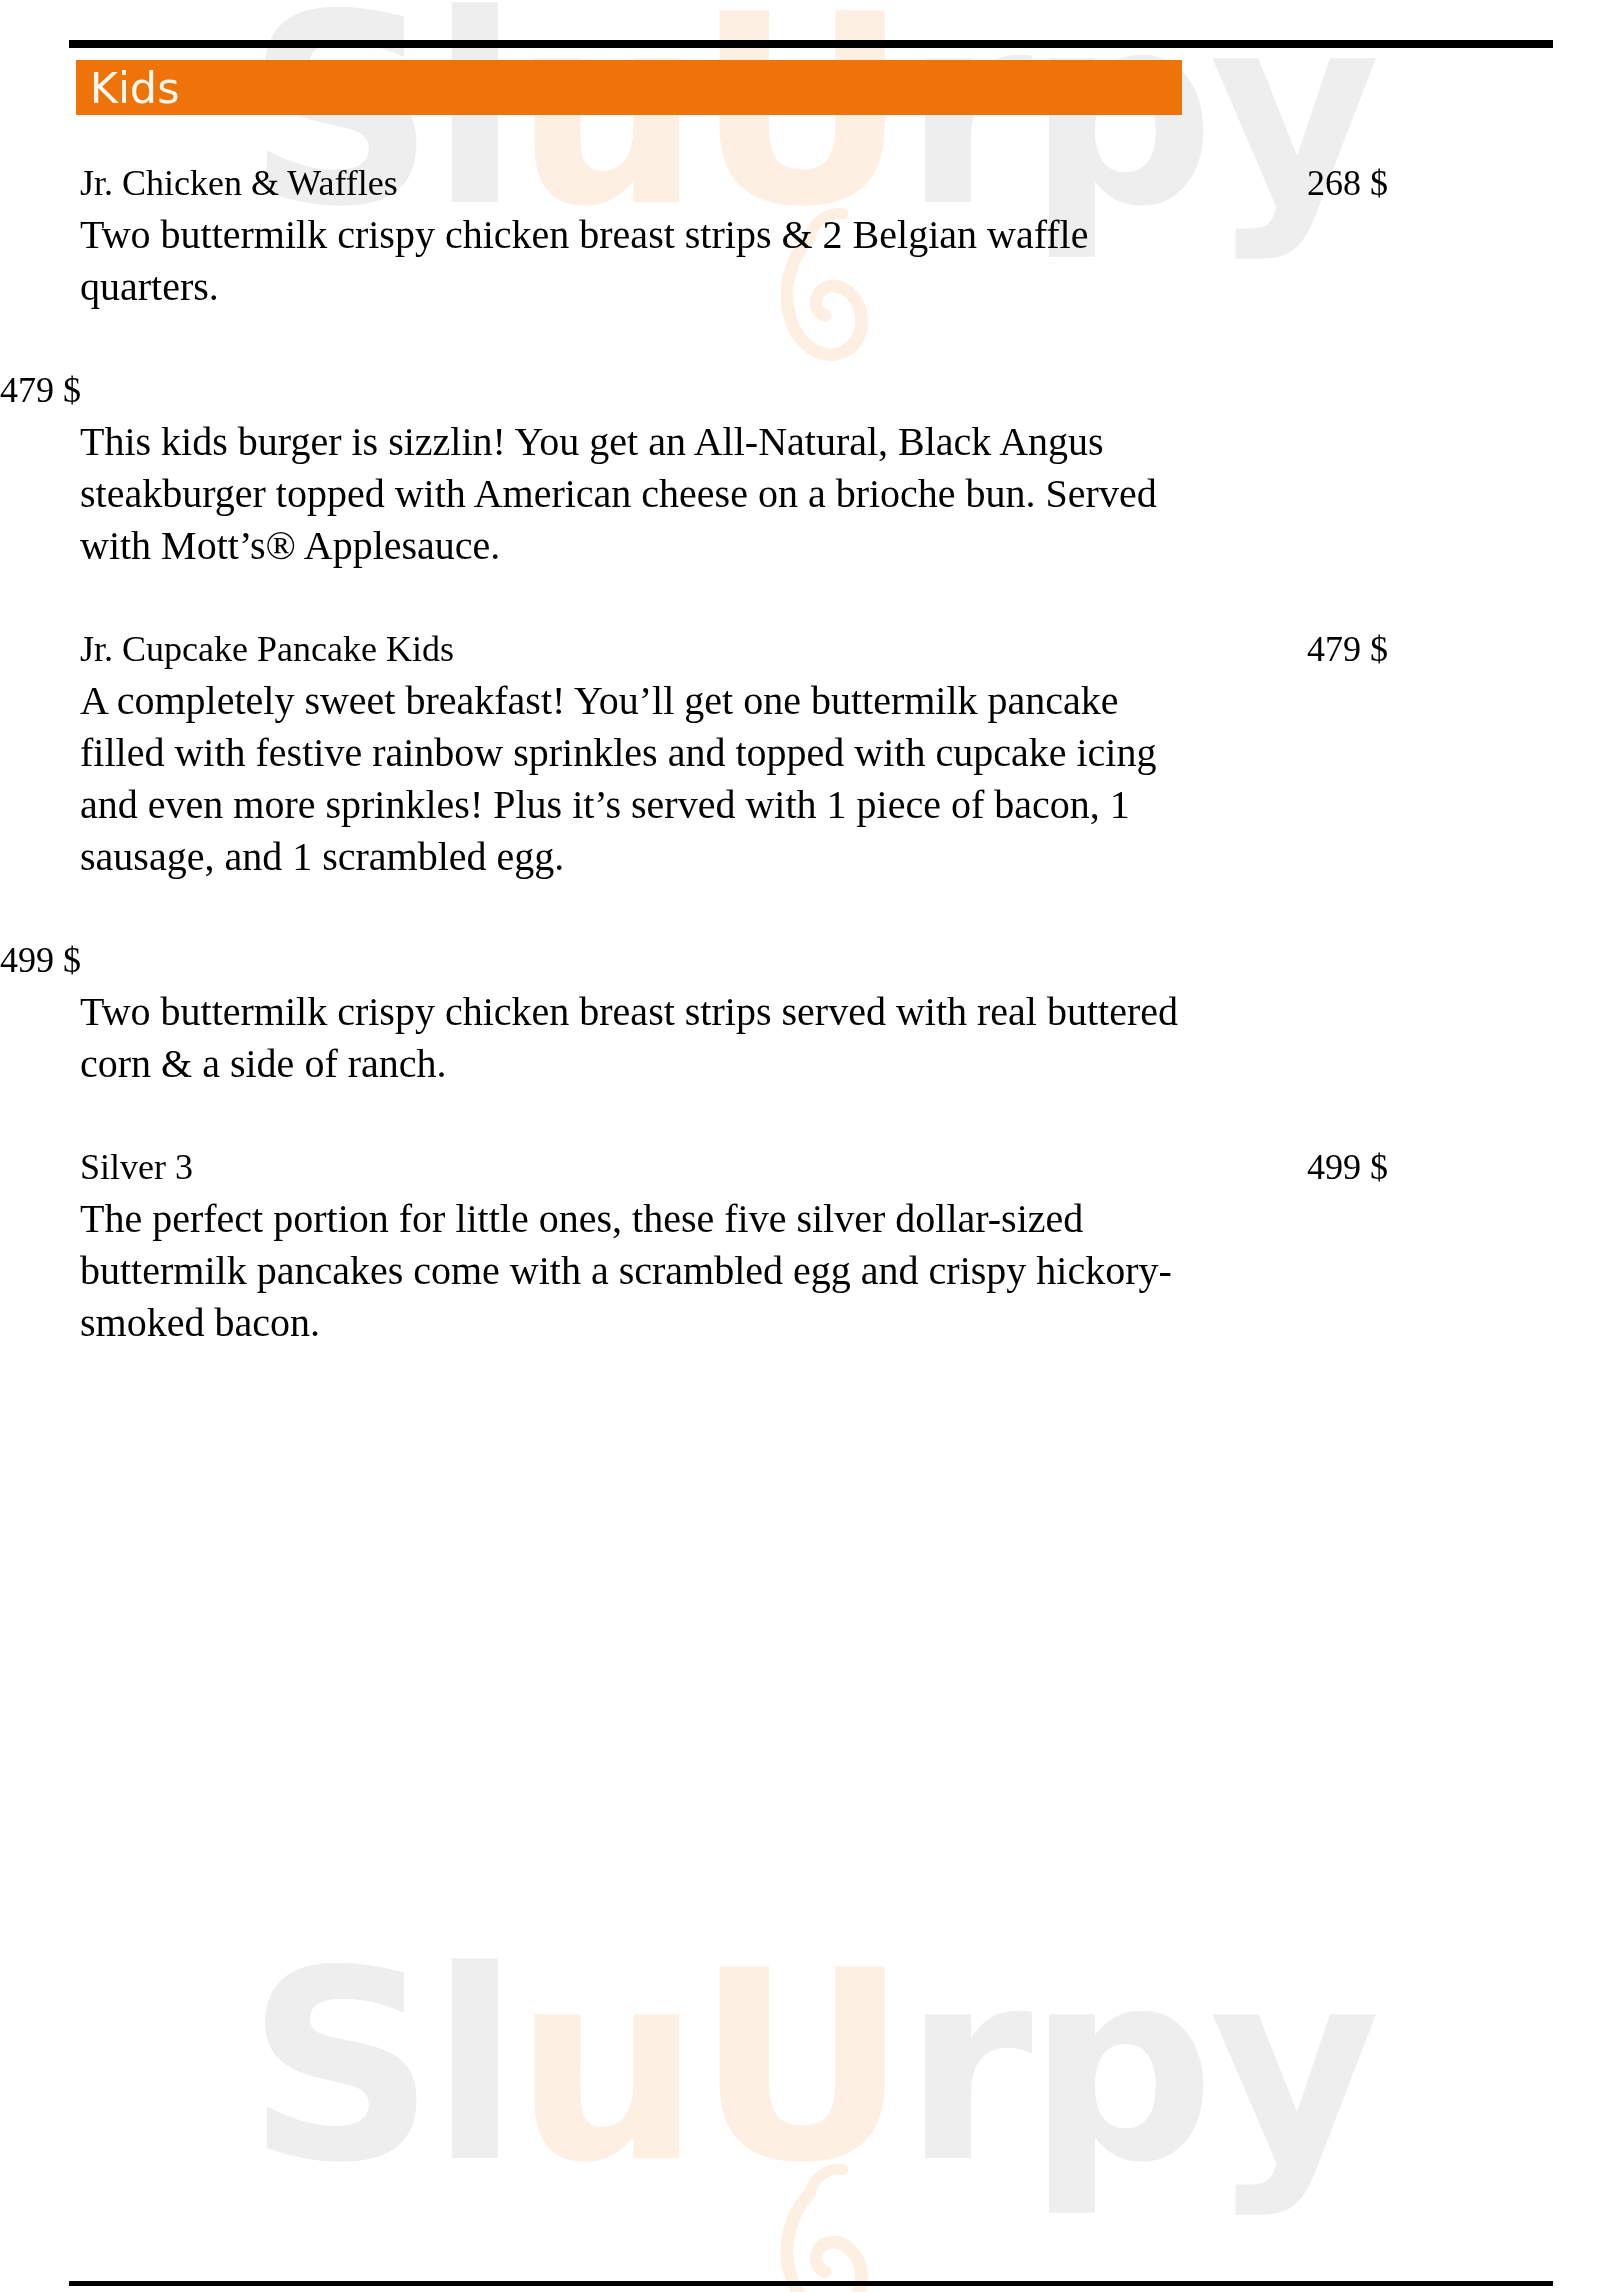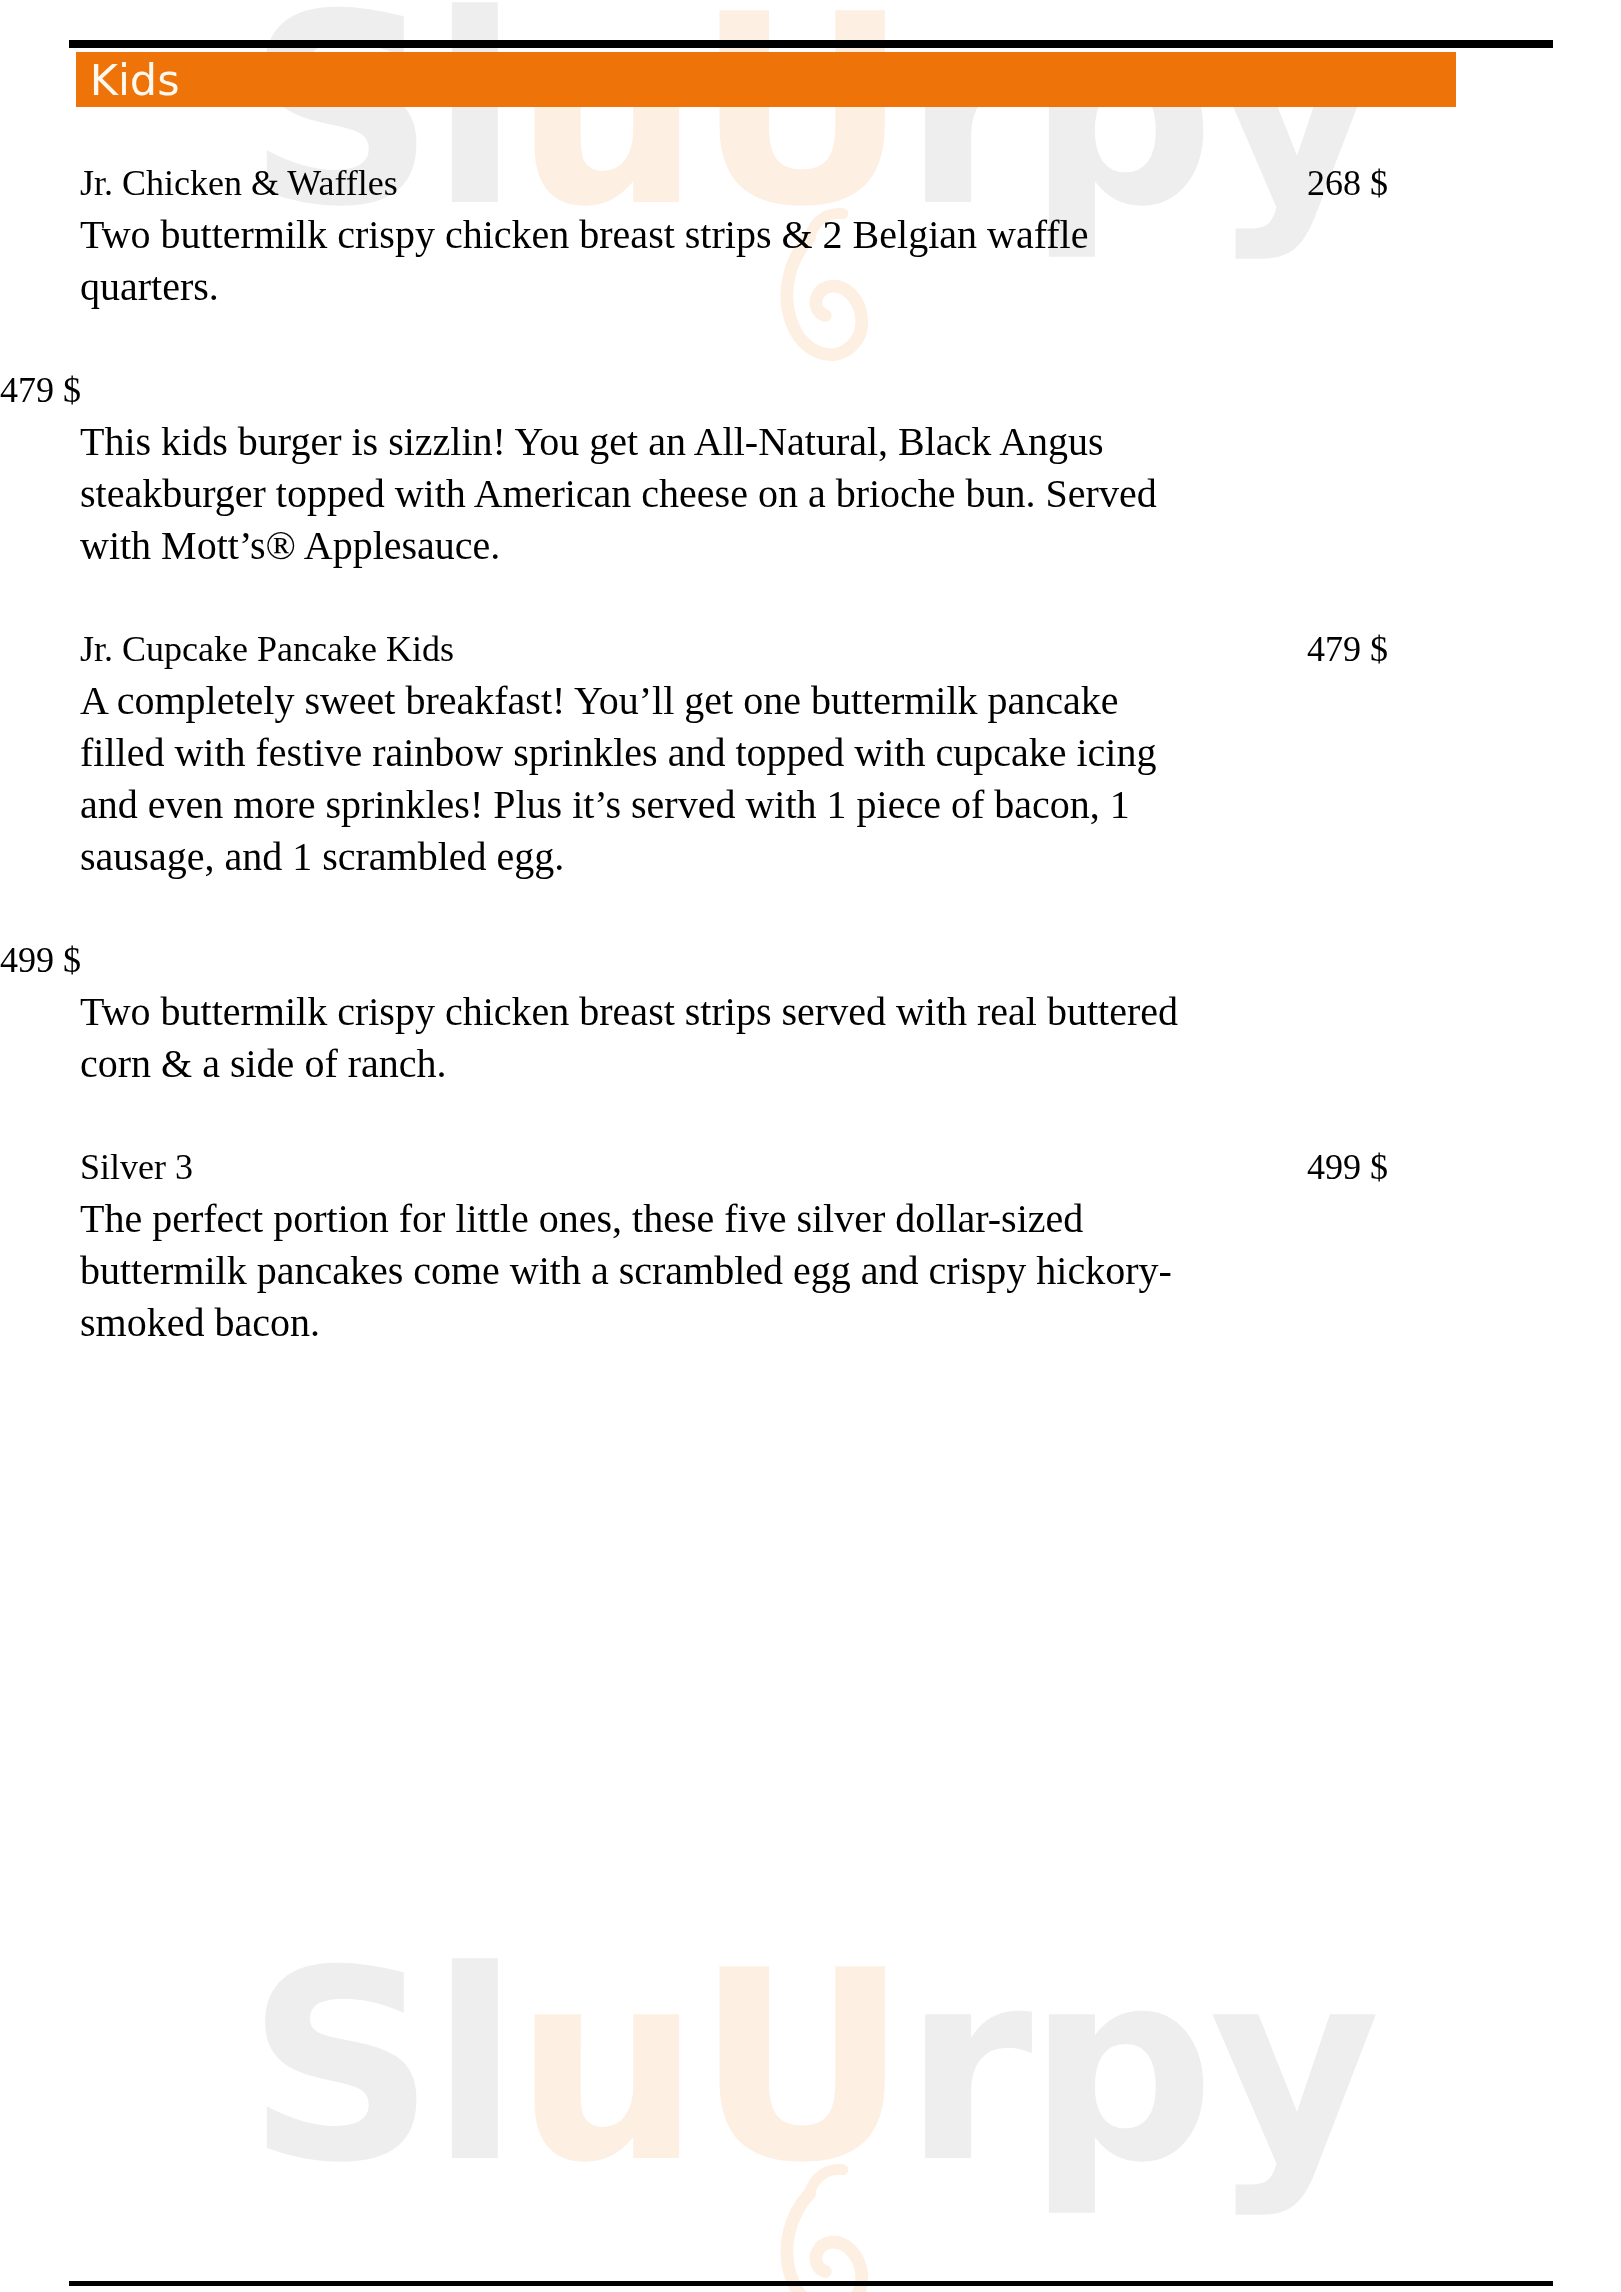--- a/index.html
+++ b/index.html
@@ -68,22 +68,22 @@
     top: 40px;
     width: 1484px;
     height: 7.8px;
     background: #000000;
     z-index: 2;
   }
 
   .section-bar {
     position: absolute;
     left: 76px;
-    top: 52px;
-    width: 1380px;
+    top: 60px;
+    width: 1106px;
     height: 55px;
     background: #ee7309;
     z-index: 2;
   }
 
   .section-title {
     position: absolute;
     left: 13.7px;
     top: 1px;
     font-family: "DejaVu Sans", "Liberation Sans", sans-serif;

